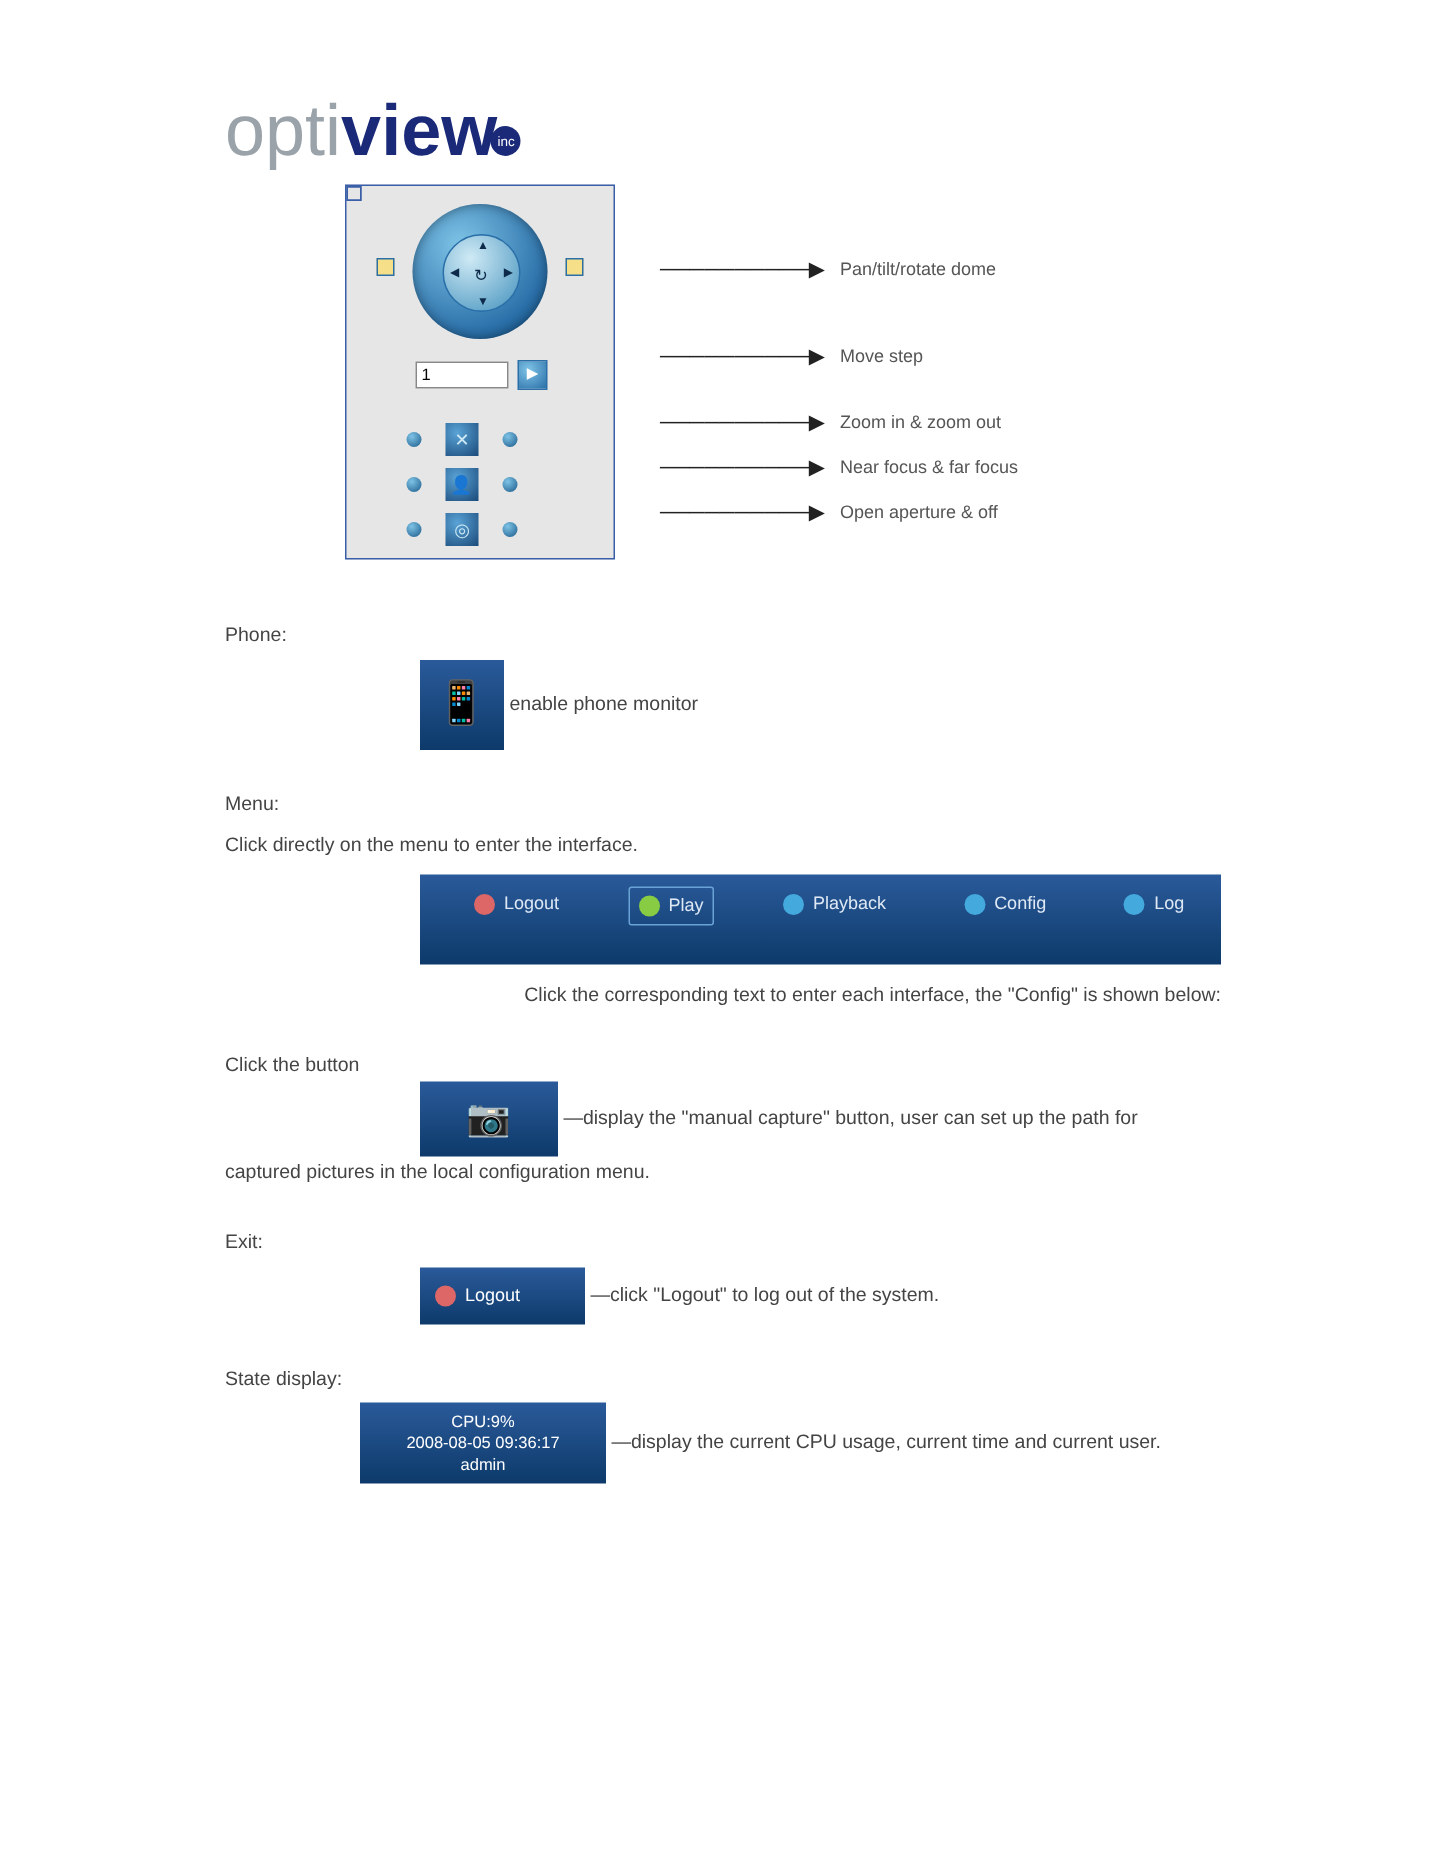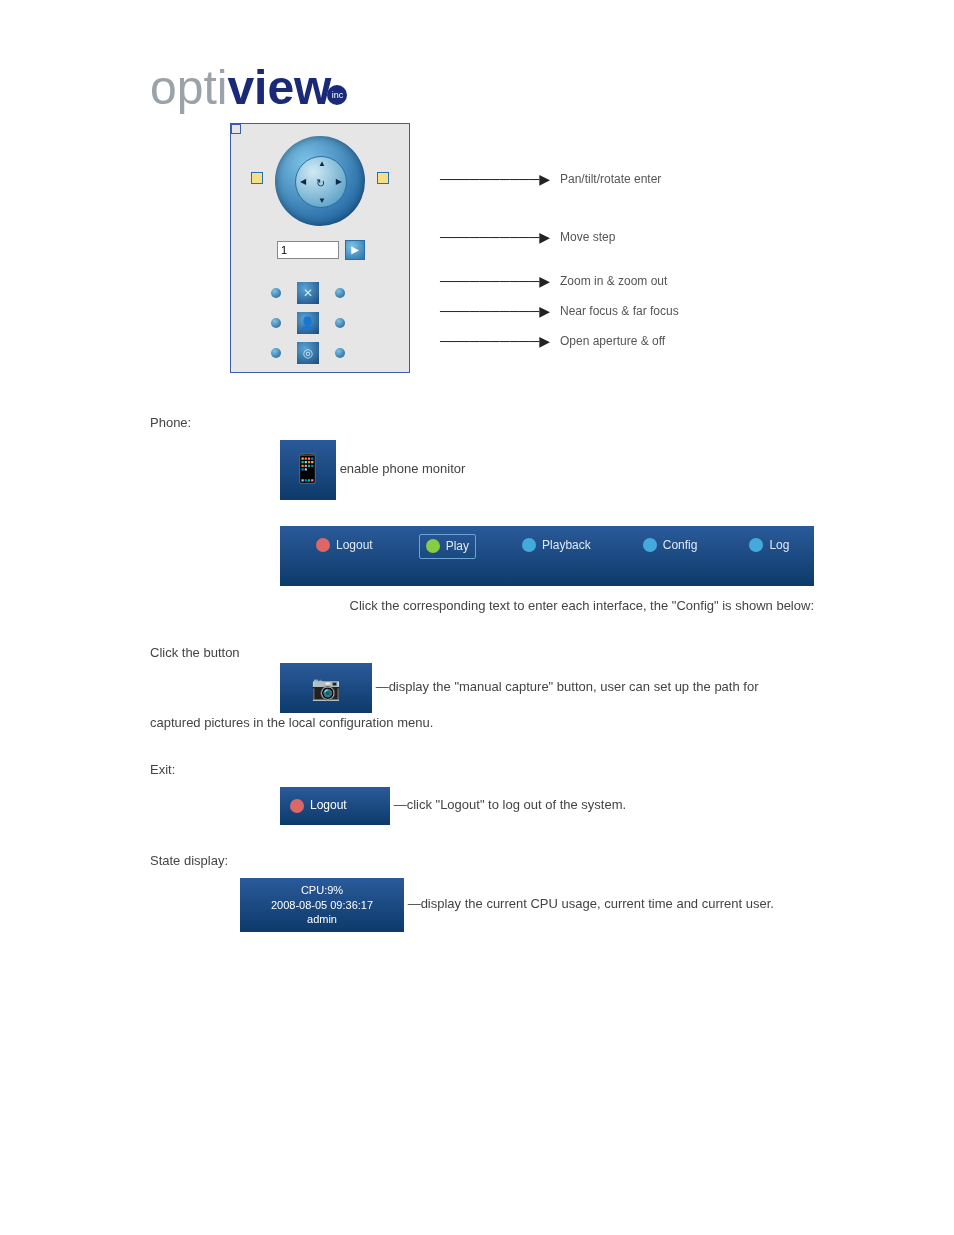--- a/index.html
+++ b/index.html
@@ -226,21 +226,21 @@
       <div class="ptz-btn-row" style="top:218px;">
         <div class="ptz-dot"></div>
         <div class="ptz-square">◎</div>
         <div class="ptz-dot"></div>
       </div>
     </div>
 
     <div class="arrows-col">
       <div class="arrow-row" style="margin-top:46px;">
         <span class="arrow-line">──────────▶</span>
-        <span>Pan/tilt/rotate enter</span>
+        <span>Pan/tilt/rotate dome</span>
       </div>
       <div class="arrow-row" style="margin-top:38px;">
         <span class="arrow-line">──────────▶</span>
         <span>Move step</span>
       </div>
       <div class="arrow-row" style="margin-top:24px;">
         <span class="arrow-line">──────────▶</span>
         <span>Zoom in &amp; zoom out</span>
       </div>
       <div class="arrow-row" style="margin-top:10px;">
@@ -258,20 +258,25 @@
     <div class="heading">Phone:</div>
     <div>
       <div class="icon-box">
         <span class="icon-inner" style="font-size:28px;">📱</span>
       </div>
       <span class="inline-label">enable phone monitor</span>
     </div>
   </div>
 
   <div class="section">
+    <div class="heading">Menu:</div>
+    <div>
+      <span>Click </span>
+      <span> directly on the menu to enter the interface.</span>
+    </div>
     <div class="menubar">
       <div class="tab">
         <span class="mi" style="background:#d66;"></span>
         <span>Logout</span>
       </div>
       <div class="tab active">
         <span class="mi" style="background:#8c4;"></span>
         <span>Play</span>
       </div>
       <div class="tab">

